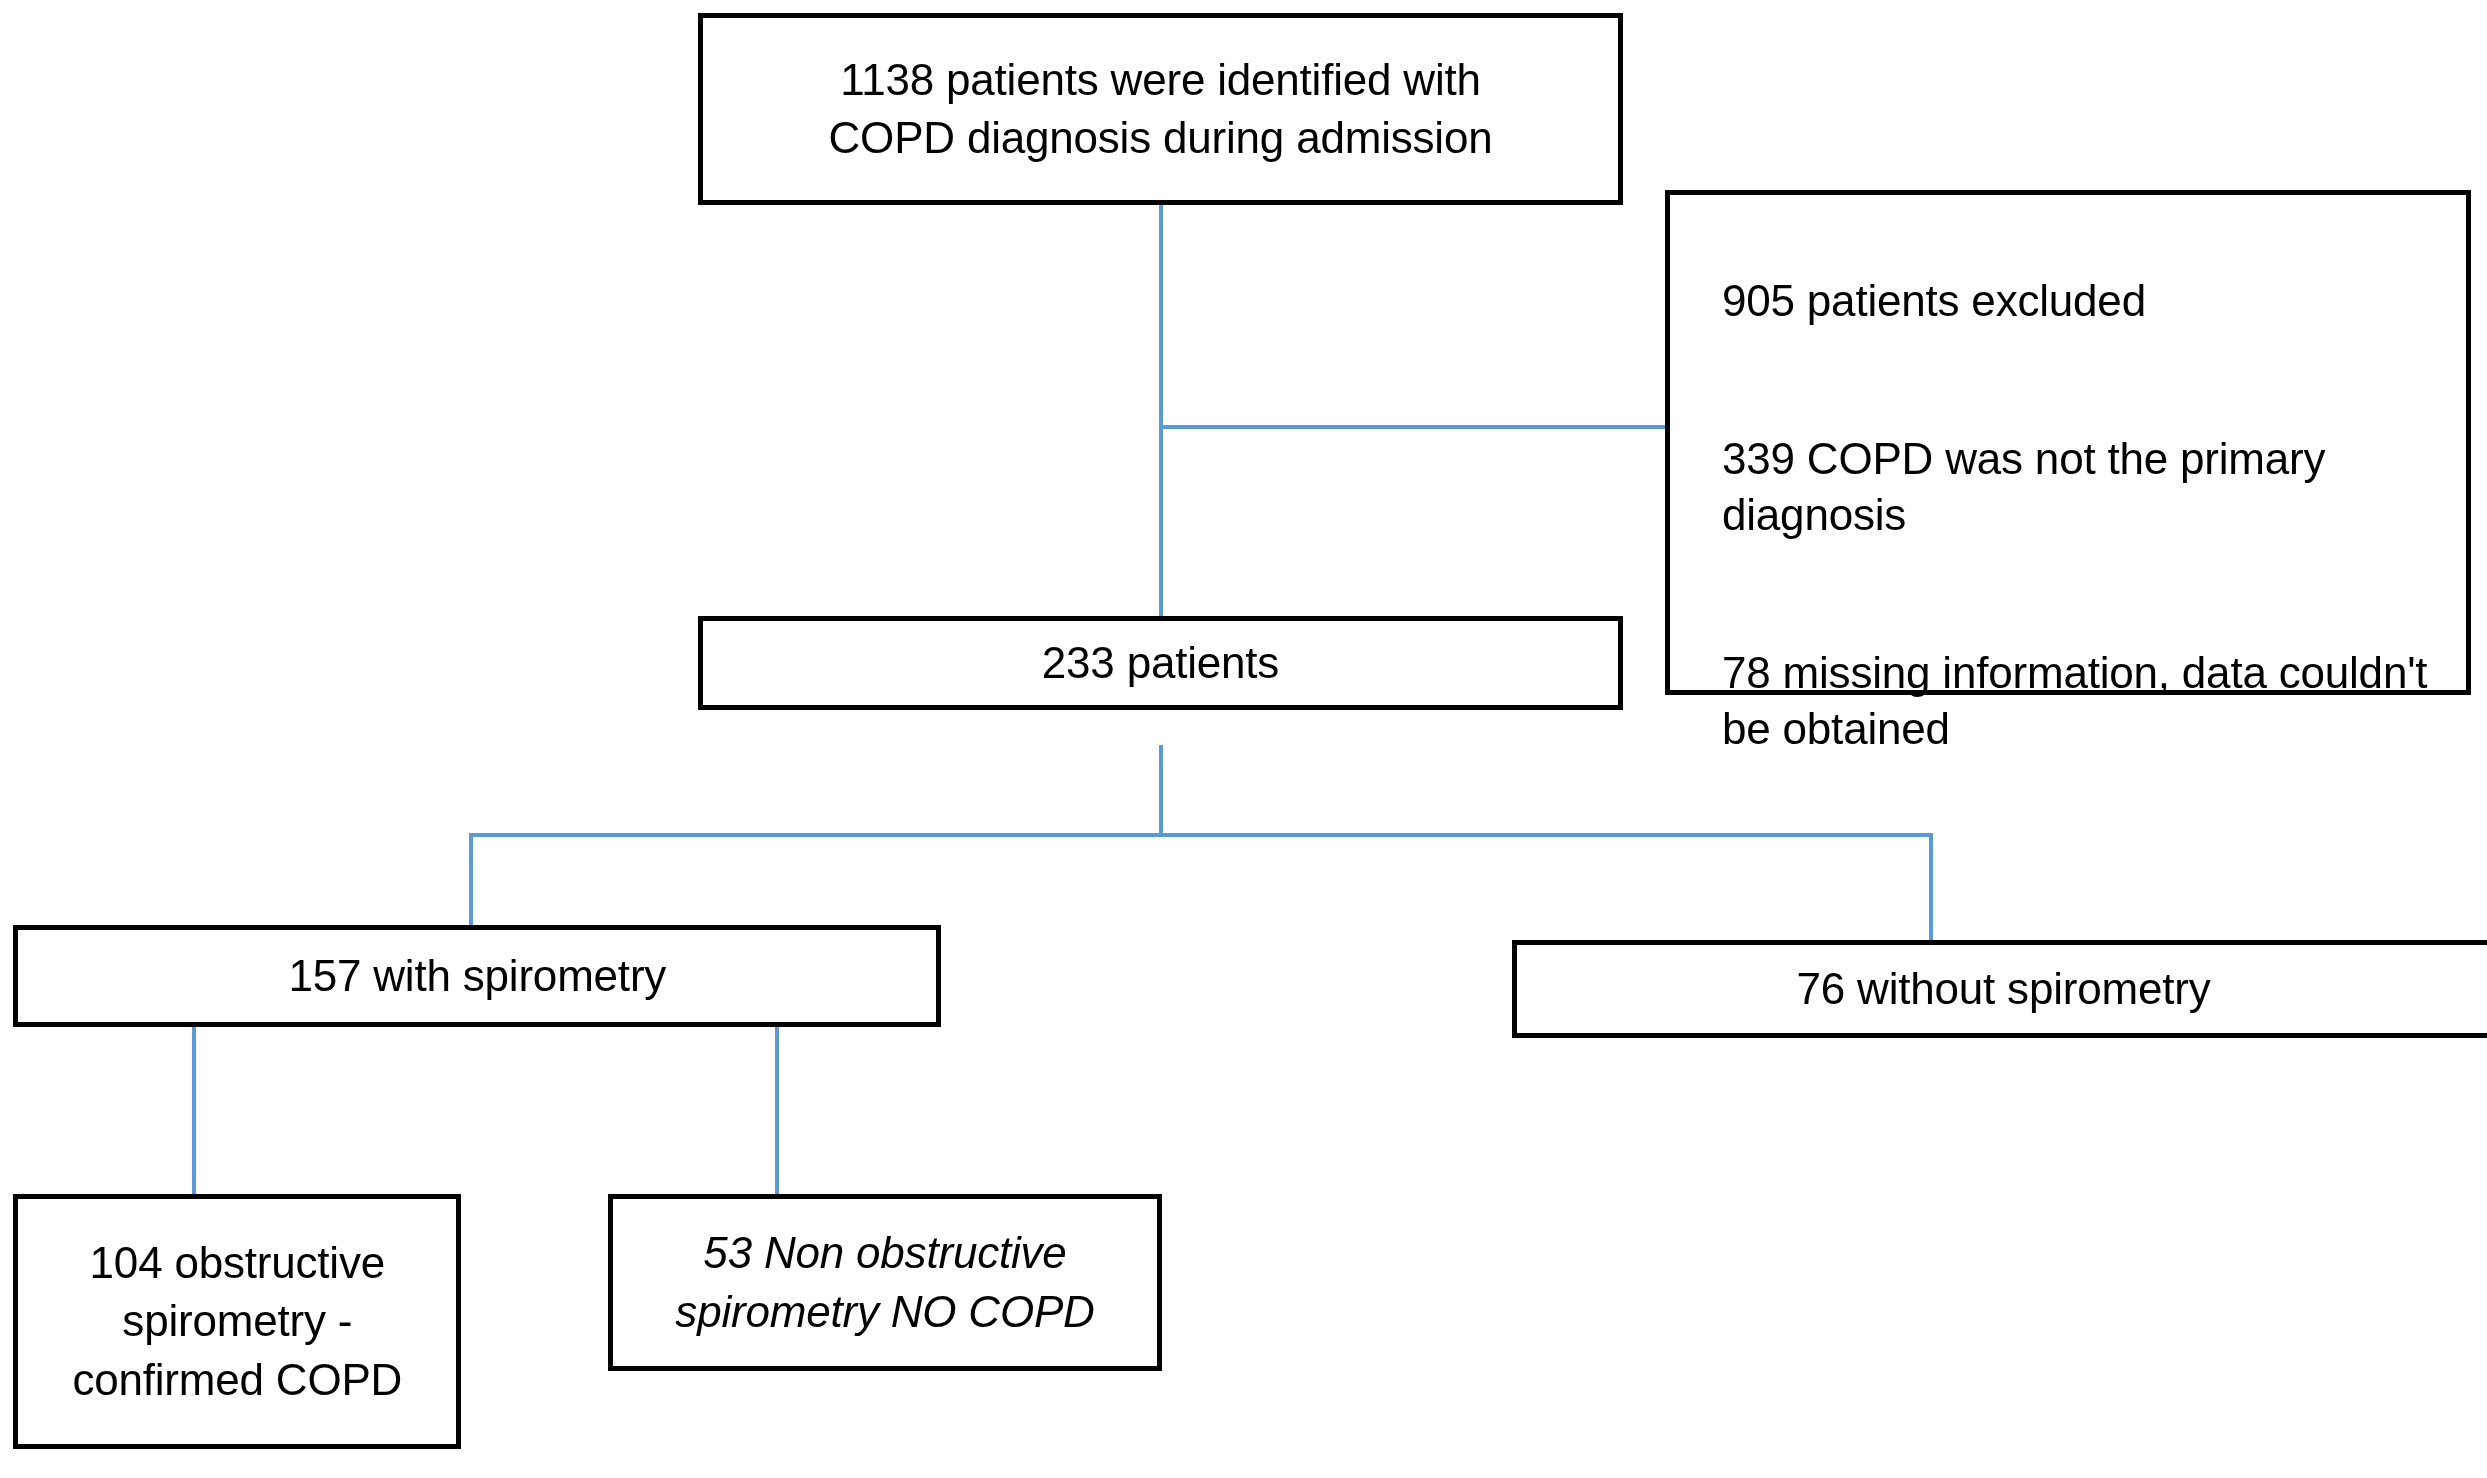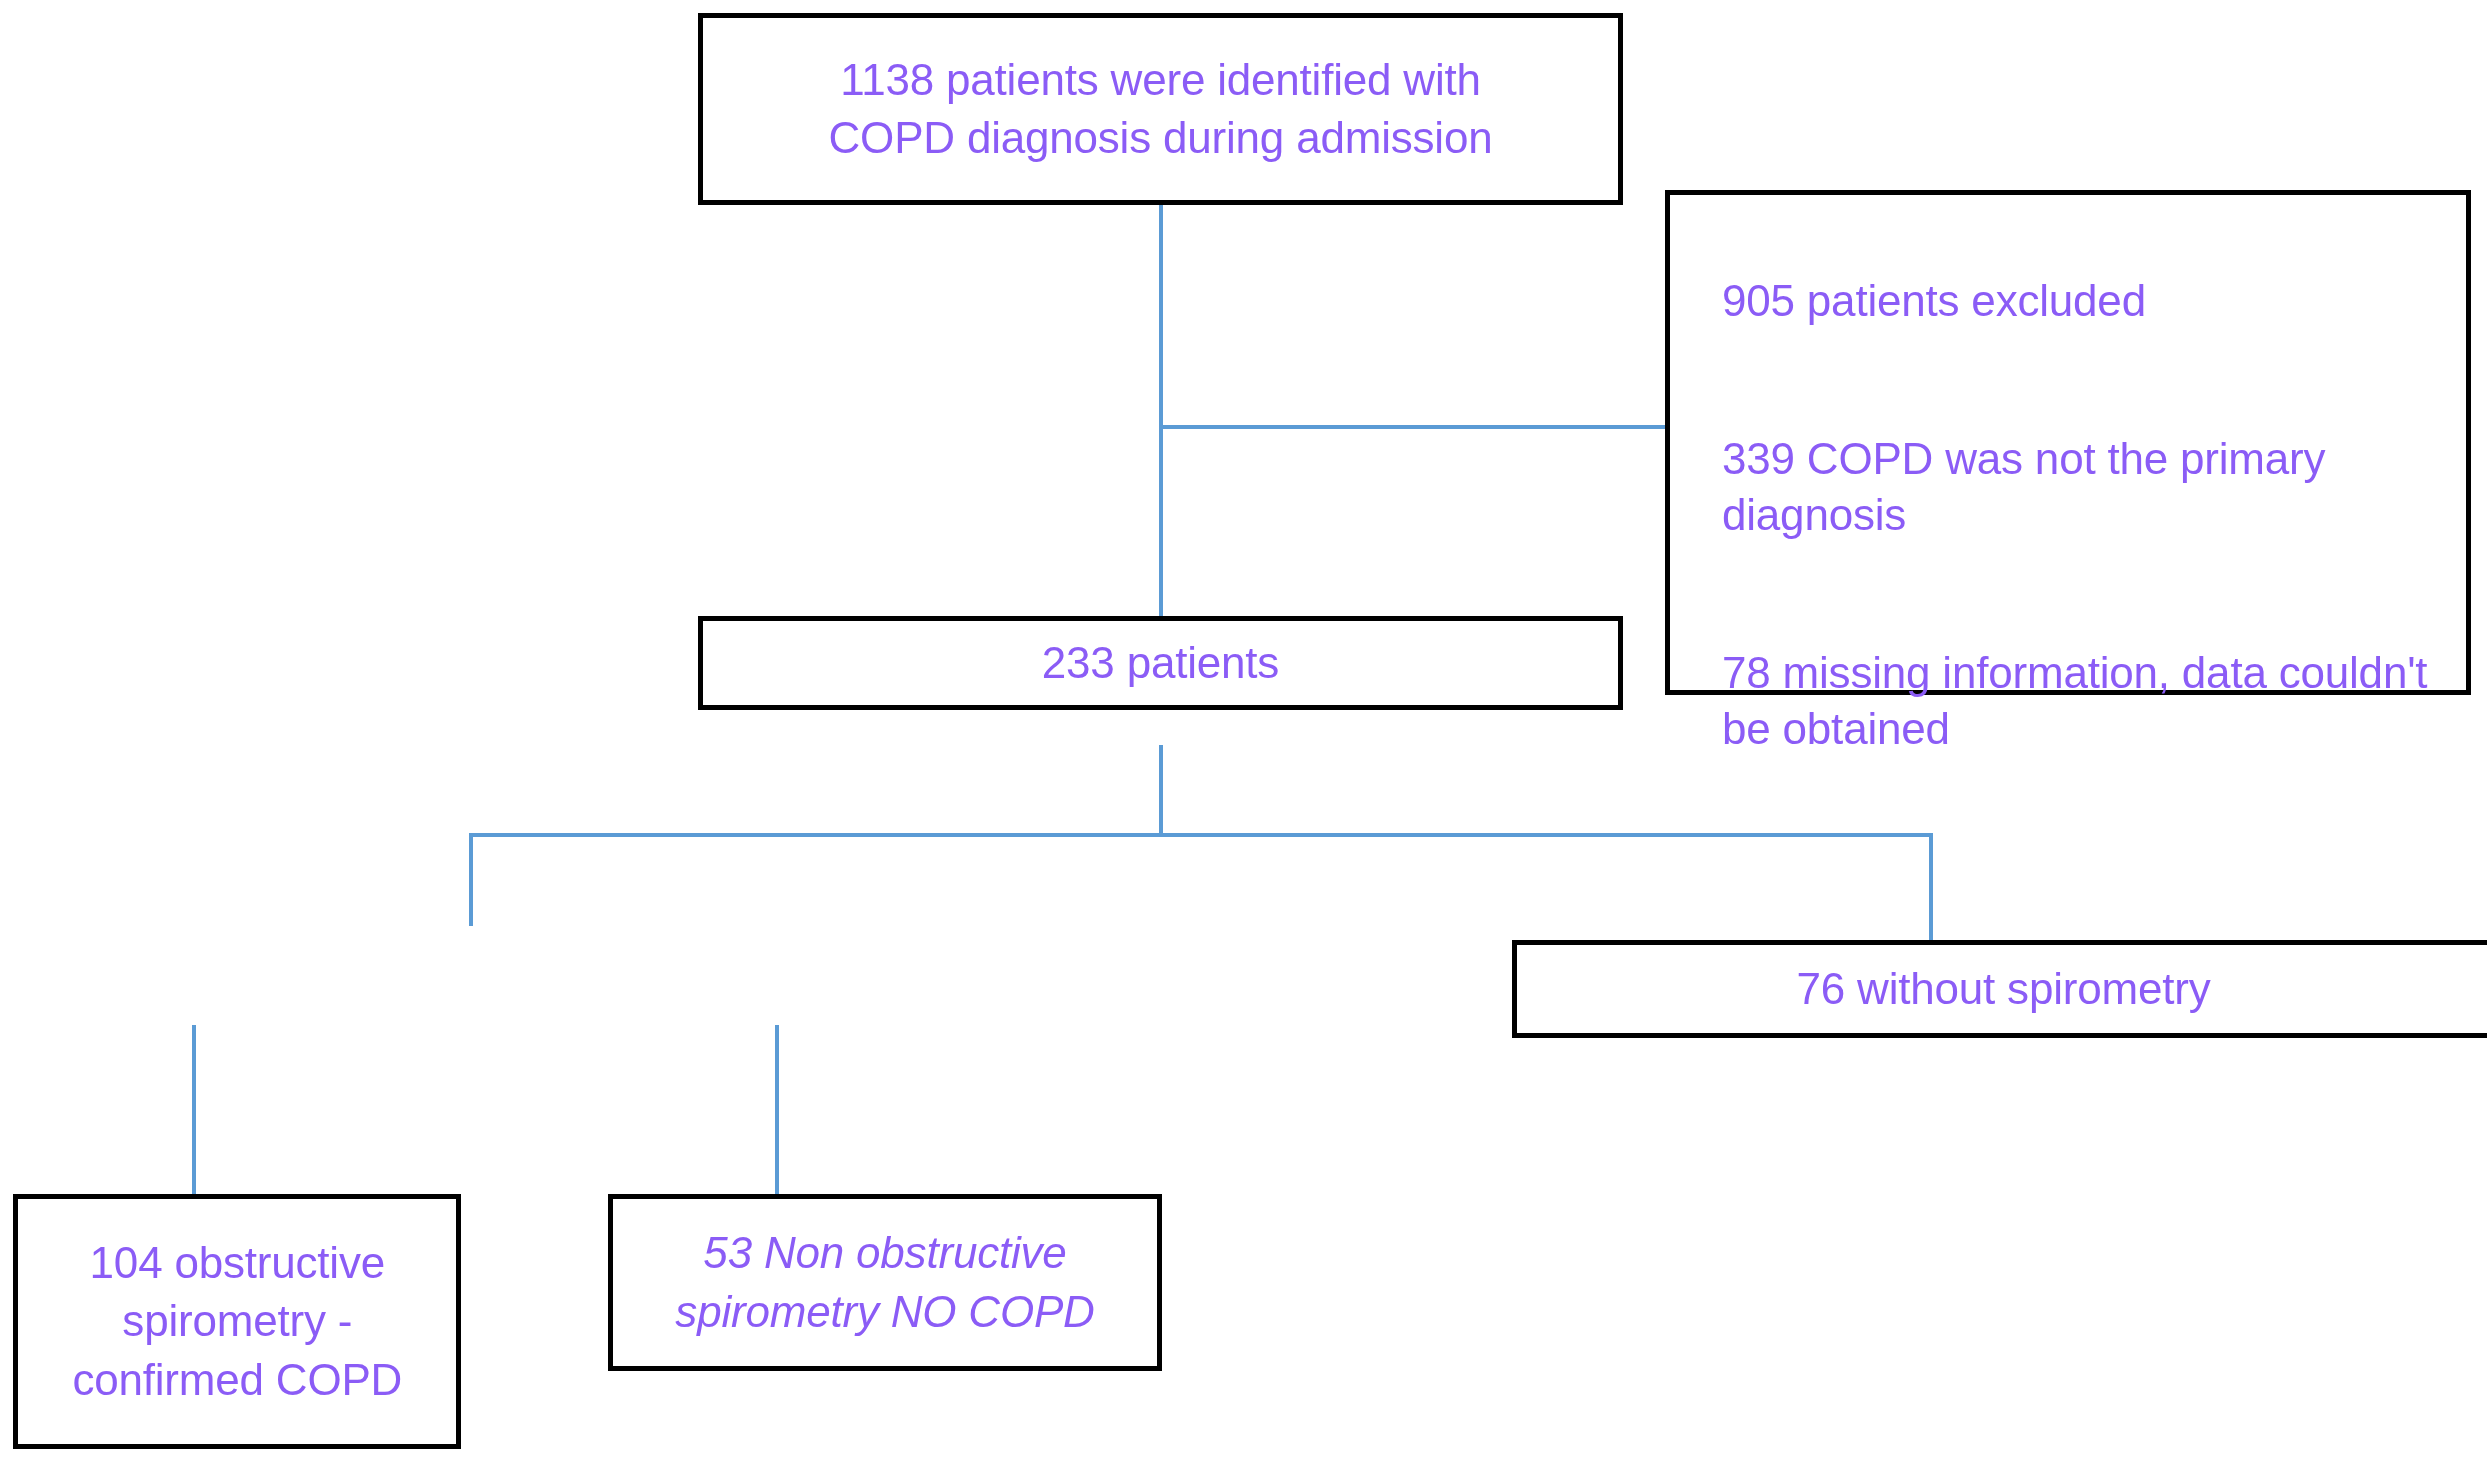--- a/index.html
+++ b/index.html
@@ -20,21 +20,21 @@
   }
   .node {
     position: absolute;
     box-sizing: border-box;
     border: 5.8px solid #000000;
     background: #ffffff;
     display: flex;
     align-items: center;
     justify-content: center;
     text-align: center;
-    color: #8b5cf6;
+    color: #000000;
     z-index: 3;
   }
   .node .txt {
     display: block;
     width: 100%;
     padding: 0 11.7px;
     white-space: pre-line;
     font-size: 44px;
     line-height: 1.33;
     letter-spacing: -0.2px;
@@ -95,20 +95,23 @@
       <span class="para">905 patients excluded</span>
       <span class="para">339 COPD was not the primary diagnosis</span>
       <span class="para">78 missing information, data couldn't be obtained</span>
     </span>
   </div>
 
   <div class="node" style="left:698px; top:616px; width:925px; height:94px;">
     <span class="txt">233 patients</span>
   </div>
 
+  <div class="node" style="left:13.3px; top:925px; width:928px; height:102px;">
+    <span class="txt">157 with spirometry</span>
+  </div>
 
   <div class="node" style="left:1512px; top:940px; width:983px; height:98px;">
     <span class="txt">76 without spirometry</span>
   </div>
 
   <div class="node" style="left:13.3px; top:1194px; width:448px; height:255px;">
     <span class="txt">104 obstructive
 spirometry -
 confirmed COPD</span>
   </div>

